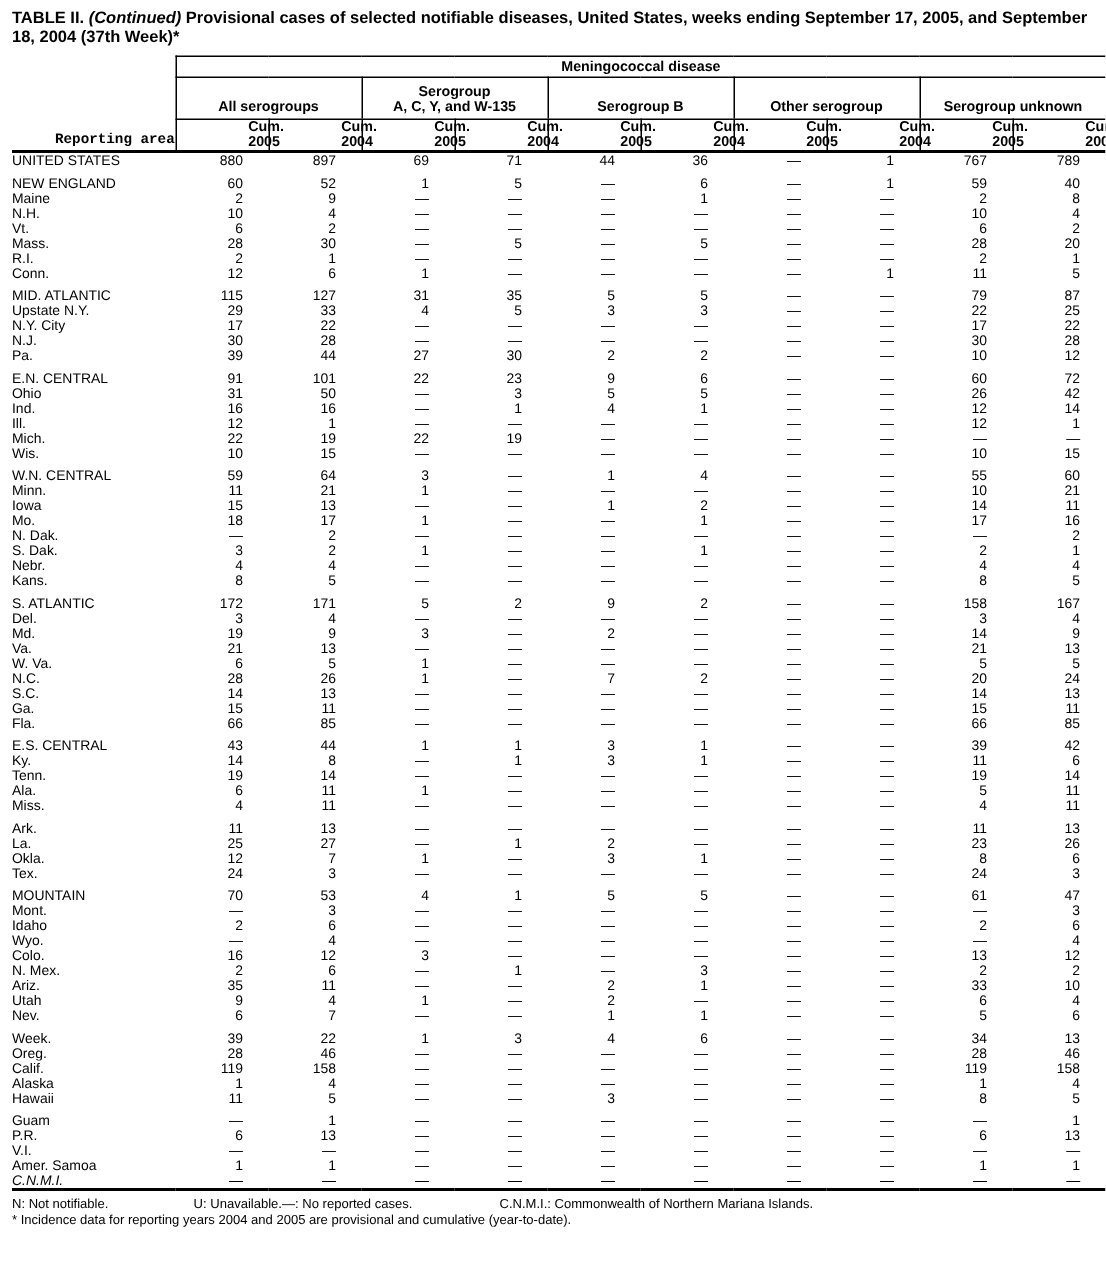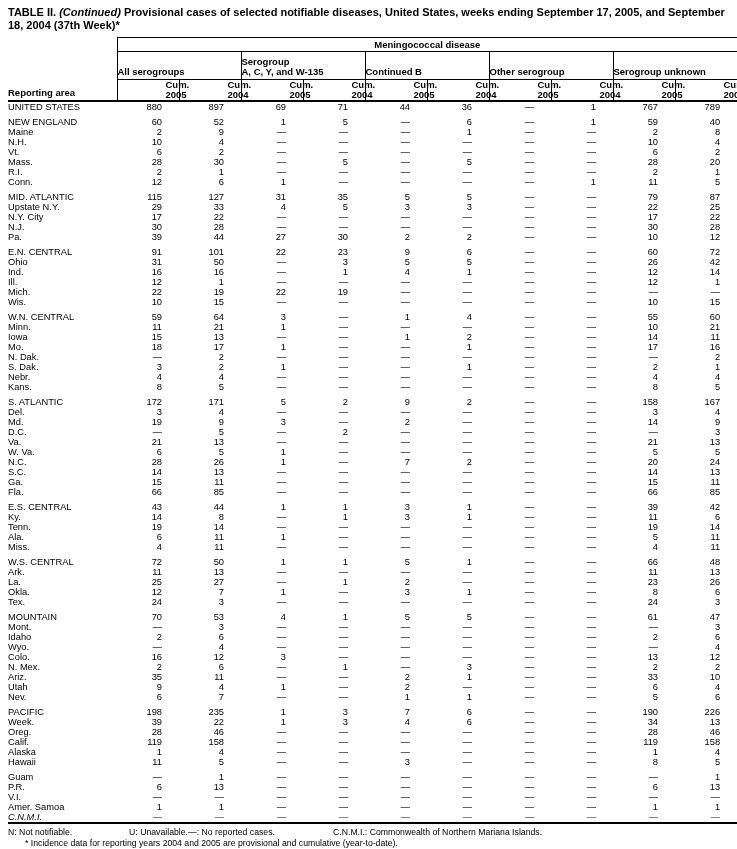--- a/index.html
+++ b/index.html
@@ -8,37 +8,37 @@
   .page{padding:6px 8px 0 8px;}
   .title{font-size:11px;font-weight:bold;line-height:13px;width:721px;}
   .title .cont{font-style:italic;}
   table{border-collapse:collapse;table-layout:fixed;width:729px;margin-top:5px;}
   col.c-area{width:109px;}
   col.c-num{width:62px;}
   th{font-weight:bold;font-size:9.5px;padding:0;line-height:10px;}
   th.blank{border:none;}
   th.h-disease{border-top:1px solid #000;border-left:1px solid #000;border-bottom:1px solid #000;
                text-align:center;height:13px;vertical-align:middle;margin-top:40px;}
-  th.h-group{border-left:1px solid #000;border-bottom:1px solid #000;text-align:left;
+  th.h-group{border-left:1px solid #000;border-bottom:1px solid #000;text-align:center;
              vertical-align:bottom;height:25px;padding-bottom:2px;margin-top:40px;}
   th.h-cum{border-left:1px solid #000;border-bottom:2px solid #000;text-align:left;
            vertical-align:middle;height:19px;padding-left:48px;}
-  th.area-label{text-align:left;vertical-align:bottom;border-bottom:2px solid #000;padding-bottom:2px;}
+  th.area-label{text-align:right;vertical-align:bottom;border-bottom:2px solid #000;padding-bottom:2px;font-family:Liberation Mono, monospace;}
   tbody td{font-size:9.3px;height:10px;line-height:10px;padding:0 17px 0 0;
            text-align:right;white-space:nowrap;overflow:hidden;}
   tbody td.area{text-align:left;padding:0;}
   tr.gap td{height:5px;padding:0;}
   tr.last td{border-bottom:2px solid #000;font-style:italic;}
   .foot{margin-top:3px;font-size:8.7px;line-height:10px;}
   .foot-l1{display:flex;}
   .foot-l1 span{display:block;}
   .f1{width:83px;}
   .f2{width:97px;text-align:right;}
   .f3{width:145px;}
-  .foot-l2{margin-top:1px;margin-left:17px;}
+  .foot-l2{margin-top:1px;}
 </style>
 </head>
 <body>
 
 <div class="page">
   <div class="title"><span>TABLE II.</span> <span class="cont">(Continued)</span> <span>Provisional cases of selected notifiable diseases, United States, weeks ending September 17, 2005, and September 18, 2004 (37th Week)*</span></div>
 
   <table>
     <colgroup>
       <col class="c-area">
@@ -63,21 +63,21 @@
       <th class="h-group" colspan="2">
             <div></div>
             <div>All serogroups</div>
           </th>
           <th class="h-group" colspan="2">
             <div>Serogroup</div>
             <div>A, C, Y, and W-135</div>
           </th>
           <th class="h-group" colspan="2">
             <div></div>
-            <div>Continued B</div>
+            <div>Serogroup B</div>
           </th>
           <th class="h-group" colspan="2">
             <div></div>
             <div>Other serogroup</div>
           </th>
           <th class="h-group" colspan="2">
             <div></div>
             <div>Serogroup unknown</div>
           </th>
         </tr>
@@ -525,33 +525,20 @@
           <td class="num">3</td>
           <td class="num">—</td>
           <td class="num">2</td>
           <td class="num">—</td>
           <td class="num">—</td>
           <td class="num">—</td>
           <td class="num">14</td>
           <td class="num">9</td>
         </tr>
         <tr>
-          <td class="area">D.C.</td>
-          <td class="num">—</td>
-          <td class="num">5</td>
-          <td class="num">—</td>
-          <td class="num">2</td>
-          <td class="num">—</td>
-          <td class="num">—</td>
-          <td class="num">—</td>
-          <td class="num">—</td>
-          <td class="num">—</td>
-          <td class="num">3</td>
-        </tr>
-        <tr>
           <td class="area">Va.</td>
           <td class="num">21</td>
           <td class="num">13</td>
           <td class="num">—</td>
           <td class="num">—</td>
           <td class="num">—</td>
           <td class="num">—</td>
           <td class="num">—</td>
           <td class="num">—</td>
           <td class="num">21</td>
@@ -687,33 +674,20 @@
           <td class="num">—</td>
           <td class="num">—</td>
           <td class="num">—</td>
           <td class="num">4</td>
           <td class="num">11</td>
         </tr>
         <tr class="gap">
           <td colspan="11"></td>
         </tr>
         <tr>
-          <td class="area">W.S. CENTRAL</td>
-          <td class="num">72</td>
-          <td class="num">50</td>
-          <td class="num">1</td>
-          <td class="num">1</td>
-          <td class="num">5</td>
-          <td class="num">1</td>
-          <td class="num">—</td>
-          <td class="num">—</td>
-          <td class="num">66</td>
-          <td class="num">48</td>
-        </tr>
-        <tr>
           <td class="area">Ark.</td>
           <td class="num">11</td>
           <td class="num">13</td>
           <td class="num">—</td>
           <td class="num">—</td>
           <td class="num">—</td>
           <td class="num">—</td>
           <td class="num">—</td>
           <td class="num">—</td>
           <td class="num">11</td>
@@ -873,33 +847,20 @@
           <td class="num">—</td>
           <td class="num">1</td>
           <td class="num">1</td>
           <td class="num">—</td>
           <td class="num">—</td>
           <td class="num">5</td>
           <td class="num">6</td>
         </tr>
         <tr class="gap">
           <td colspan="11"></td>
-        </tr>
-        <tr>
-          <td class="area">PACIFIC</td>
-          <td class="num">198</td>
-          <td class="num">235</td>
-          <td class="num">1</td>
-          <td class="num">3</td>
-          <td class="num">7</td>
-          <td class="num">6</td>
-          <td class="num">—</td>
-          <td class="num">—</td>
-          <td class="num">190</td>
-          <td class="num">226</td>
         </tr>
         <tr>
           <td class="area">Week.</td>
           <td class="num">39</td>
           <td class="num">22</td>
           <td class="num">1</td>
           <td class="num">3</td>
           <td class="num">4</td>
           <td class="num">6</td>
           <td class="num">—</td>

